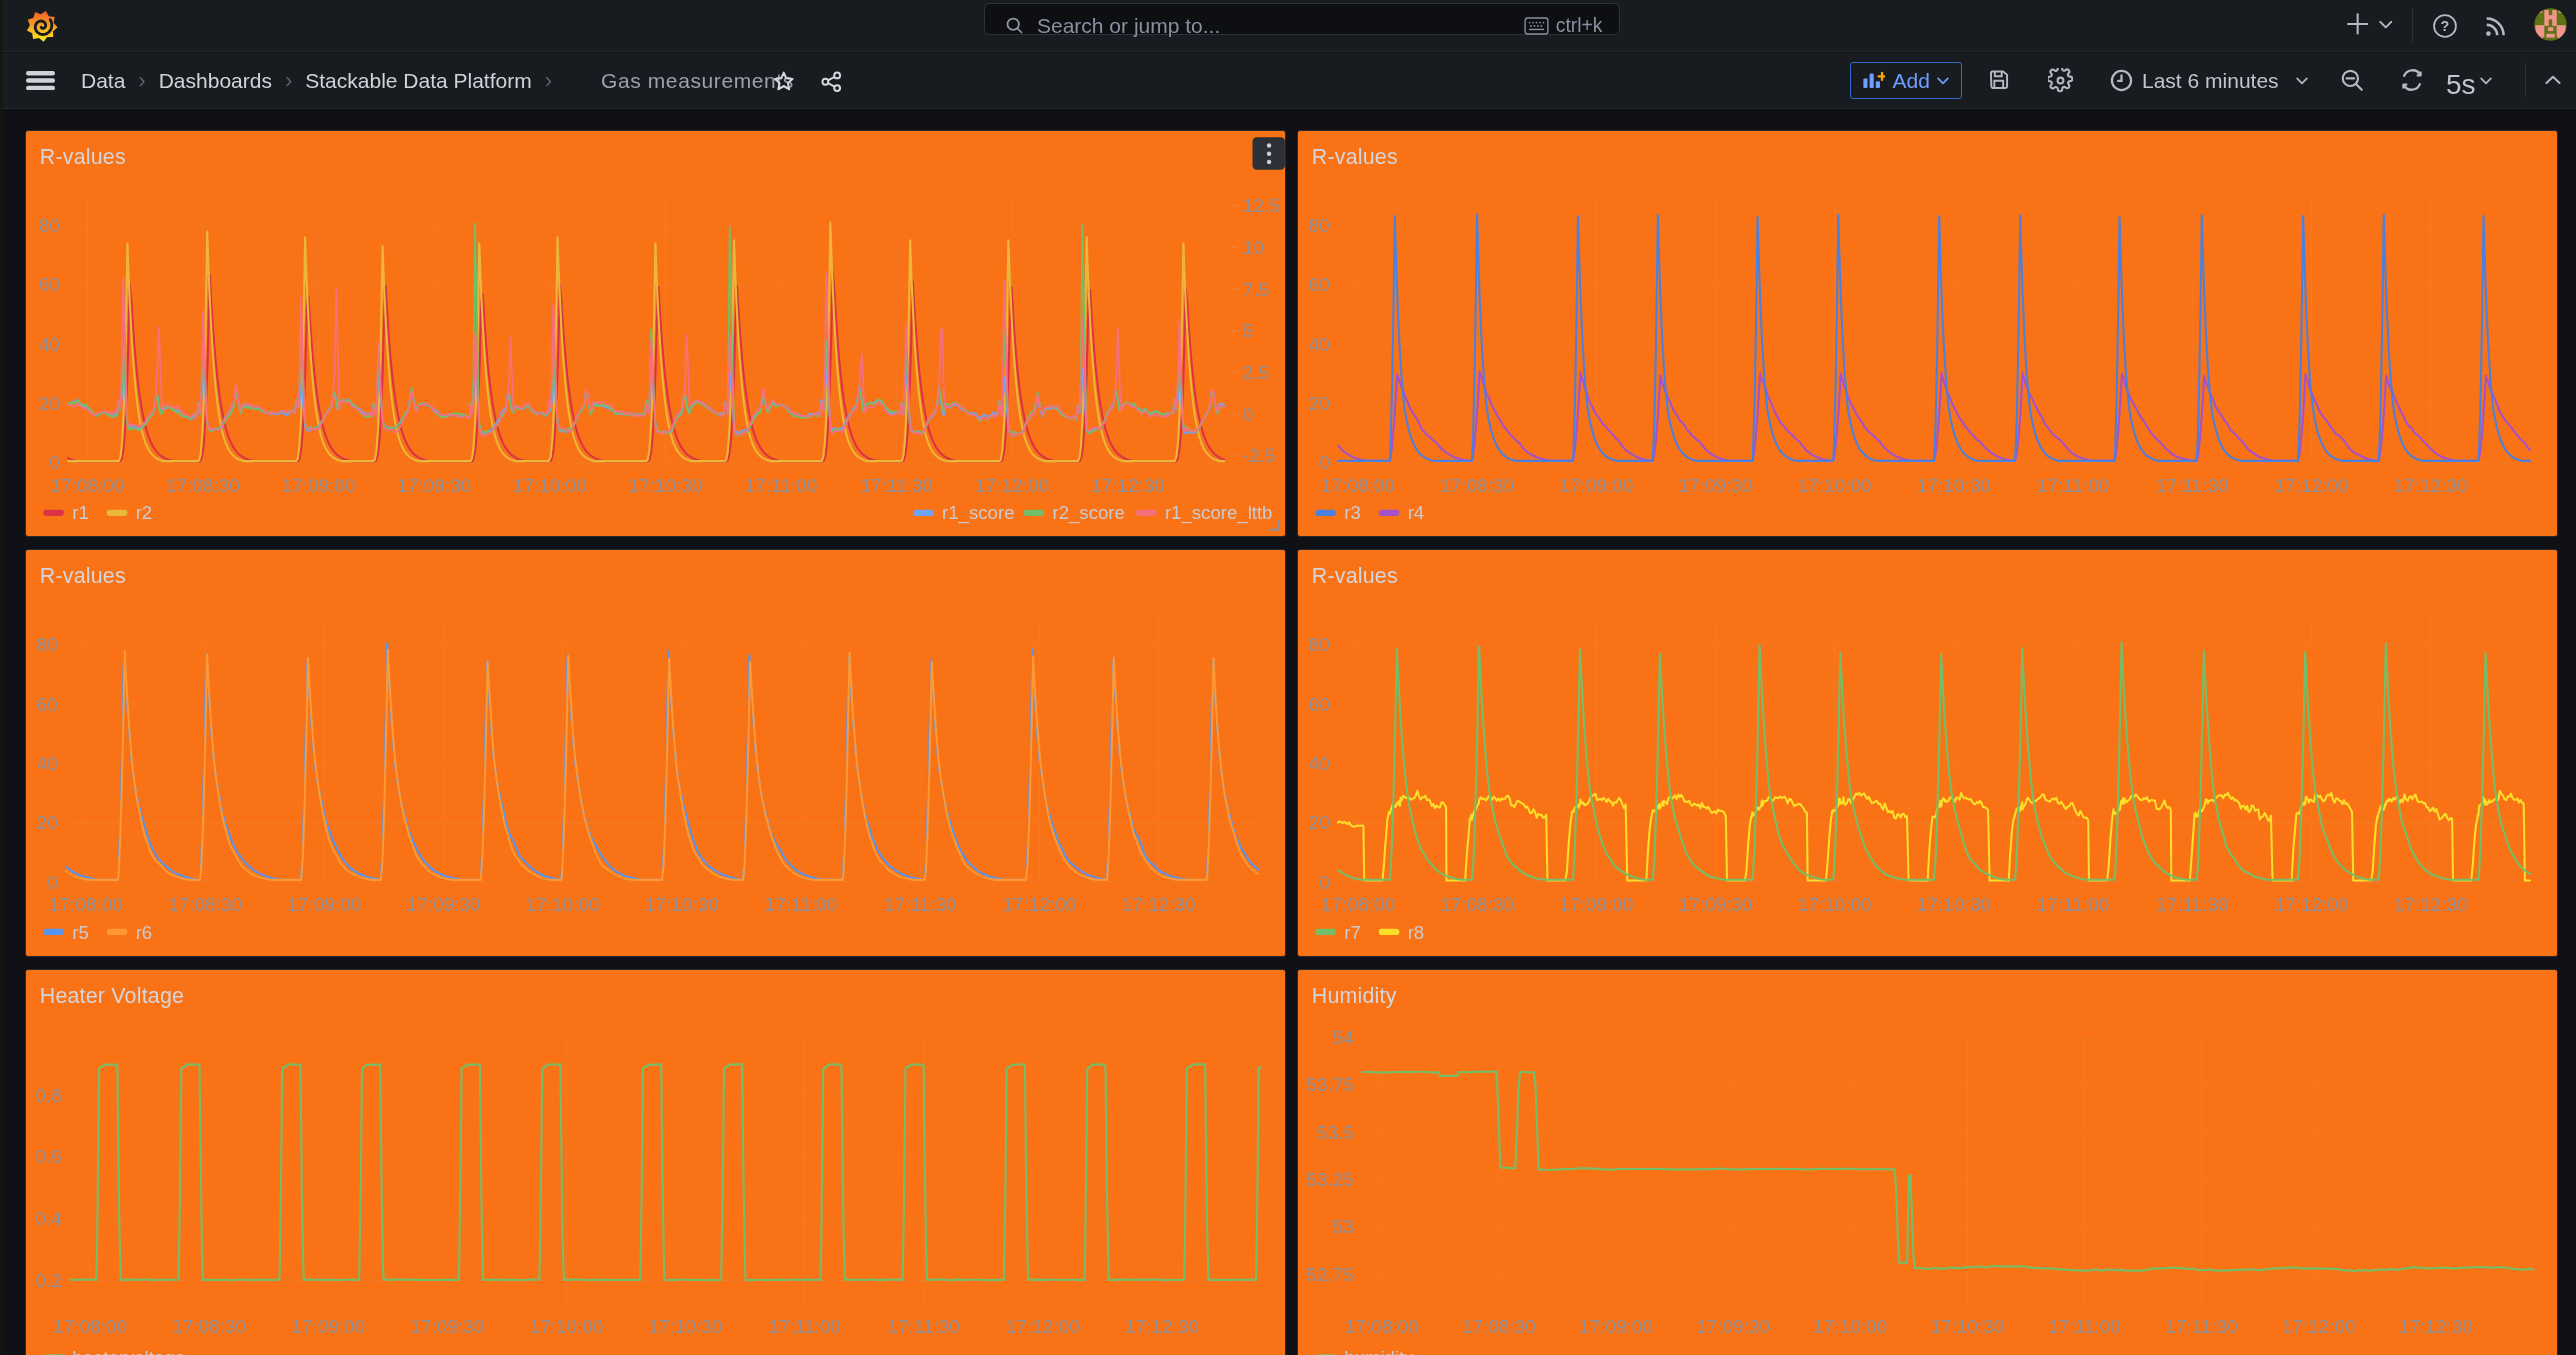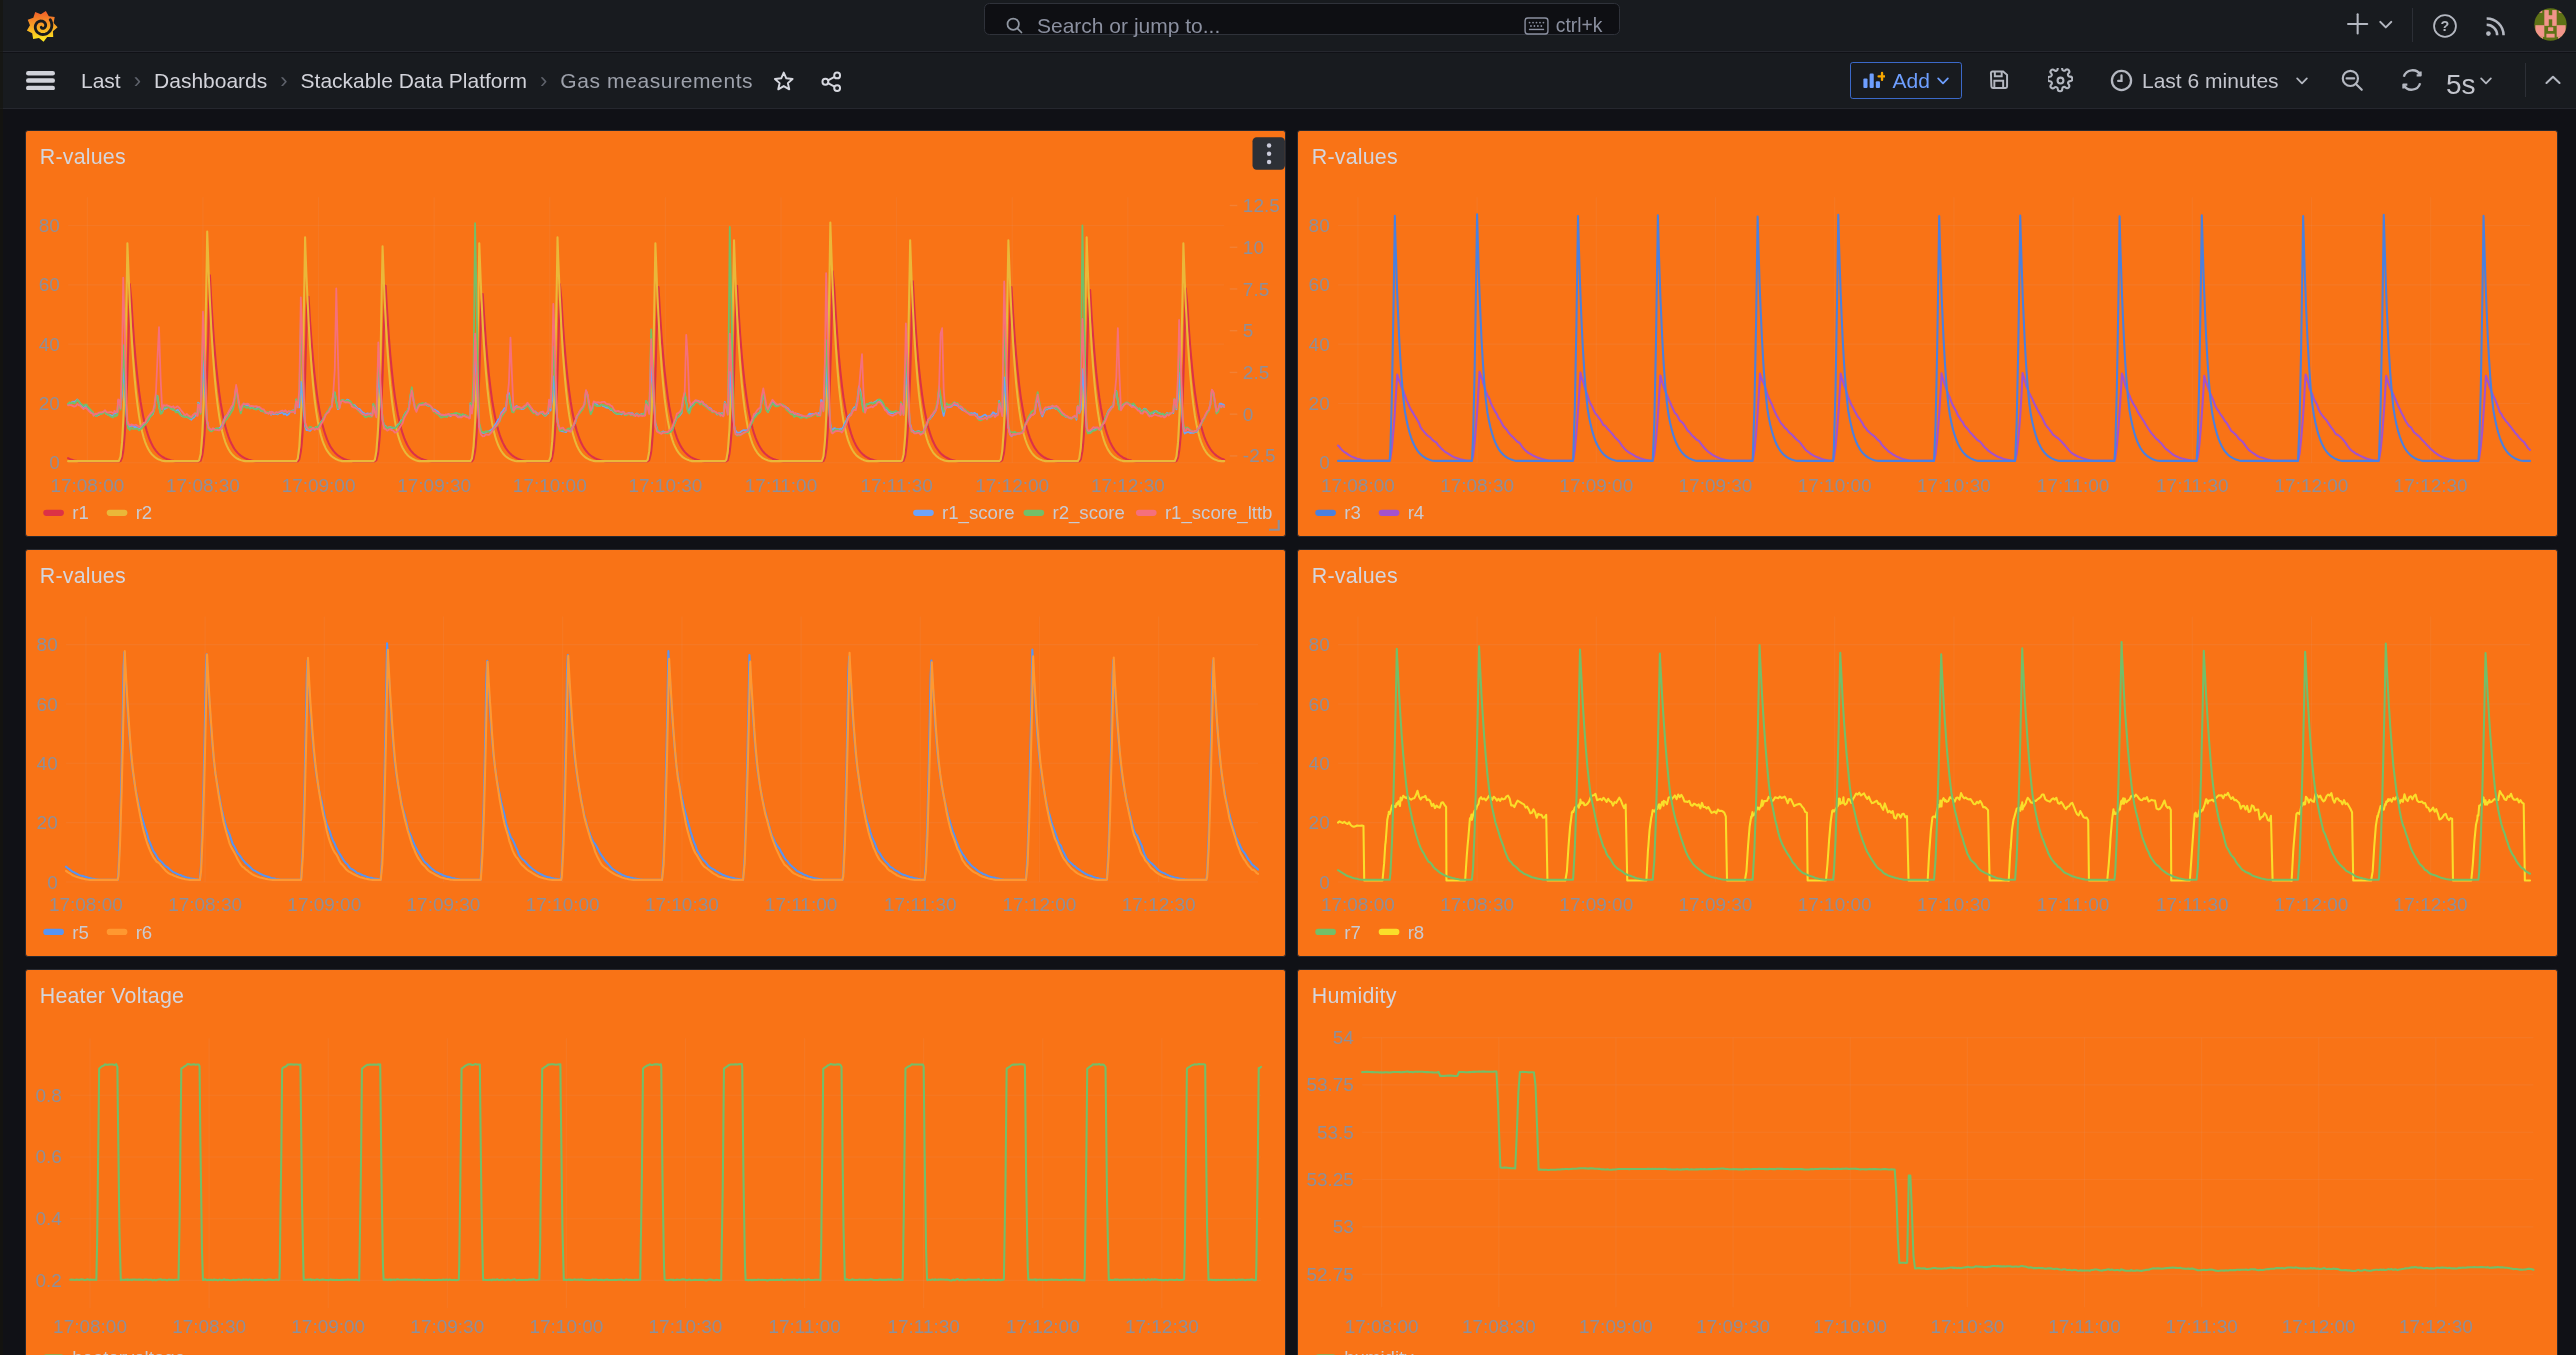--- a/index.html
+++ b/index.html
@@ -7,21 +7,21 @@
 .bar1 { position:absolute; left:0; top:0; width:2576px; height:52px; background:#181b1f;
   border-bottom:0.7px solid #25272e; }
 .bar2 { position:absolute; left:0; top:53px; width:2576px; height:56px; background:#181b1f;
   border-bottom:0.7px solid #25272e; }
 .search { position:absolute; left:984px; top:3.4px; width:636px; height:32px; background:#0e0f13;
   border:0.7px solid #2f323a; border-radius:5.5px; }
 .ph { position:absolute; left:52px; top:9.7px; font-size:21px; color:#8b90a0; }
 .ctrlk { position:absolute; right:16.6px; top:10.3px; font-size:19.3px; color:#8b90a0; }
 .crumbs { position:absolute; left:81px; top:15px; font-size:21px; color:#d2d3da; }
 .crumbs .sep { color:#5e626b; margin:0 13px; font-size:22px; }
-.crumbs .c2 { color:#9da1ab; font-weight:500; letter-spacing:0.6px; }
+.crumbs .c2 { color:#9da1ab; font-weight:500; letter-spacing:0.6px;margin-left:36px; }
 .addbtn { position:absolute; left:1850px; top:9px; width:112px; height:37px; border:1.4px solid #3b69c9;
   border-radius:2.8px; display:flex; align-items:center; justify-content:center; color:#6E9FFF;
   font-size:21px; font-weight:500; }
 .tptext { position:absolute; left:2142px; top:16px; font-size:21px; color:#c3c5cd; }
 .fivesec { position:absolute; left:2446px; top:16px; font-size:28px; color:#c3c5cd; }
 .panel { position:absolute; background:#f97316; border:0.7px solid #26282f; border-radius:3px; }
 .edge { position:absolute; left:0; top:0; width:3.4px; height:1356px; background:#16150e; opacity:0.6 }
 </style></head>
 <body>
 
@@ -94,21 +94,21 @@
     </g>
   </svg>
 </div>
 <div class="bar2">
   <svg width="29" height="19.3" viewBox="0 0 42 28" style="position:absolute;left:26px;top:18px">
     <rect x="0" y="0" width="42" height="6.5" rx="3.2" fill="#d0d2d9"></rect>
     <rect x="0" y="10.7" width="42" height="6.5" rx="3.2" fill="#d0d2d9"></rect>
     <rect x="0" y="21.4" width="42" height="6.5" rx="3.2" fill="#d0d2d9"></rect>
   </svg>
   <div class="crumbs">
-    <span class="c1">Last</span><span class="sep">›</span><span class="c1">Dashboards</span><span class="sep">›</span><span class="c1">Stackable Data Platform</span><span class="sep">›</span><span class="c2">Gas measurements</span>
+    <span class="c1">Data</span><span class="sep">›</span><span class="c1">Dashboards</span><span class="sep">›</span><span class="c1">Stackable Data Platform</span><span class="sep">›</span><span class="c2">Gas measurements</span>
   </div>
   <svg width="23.5" height="23.5" viewBox="0 0 24 24" style="position:absolute;left:772px;top:17px">
     <path d="M12 2.6 l 2.6 5.9 l 6.4 0.6 l -4.8 4.3 l 1.4 6.3 L 12 16.4 l -5.6 3.3 l 1.4 -6.3 L 3 9.1 l 6.4 -0.6 Z" fill="none" stroke="#d6d8df" stroke-width="2" stroke-linejoin="round"></path>
   </svg>
   <svg width="23.5" height="23.5" viewBox="0 0 24 24" style="position:absolute;left:820px;top:17px">
     <circle cx="17.5" cy="5.5" r="3" fill="none" stroke="#d6d8df" stroke-width="2"></circle>
     <circle cx="5.5" cy="12" r="3" fill="none" stroke="#d6d8df" stroke-width="2"></circle>
     <circle cx="17.5" cy="18.5" r="3" fill="none" stroke="#d6d8df" stroke-width="2"></circle>
     <line x1="8.2" y1="10.5" x2="14.8" y2="7" stroke="#d6d8df" stroke-width="2"></line>
     <line x1="8.2" y1="13.5" x2="14.8" y2="17" stroke="#d6d8df" stroke-width="2"></line>

